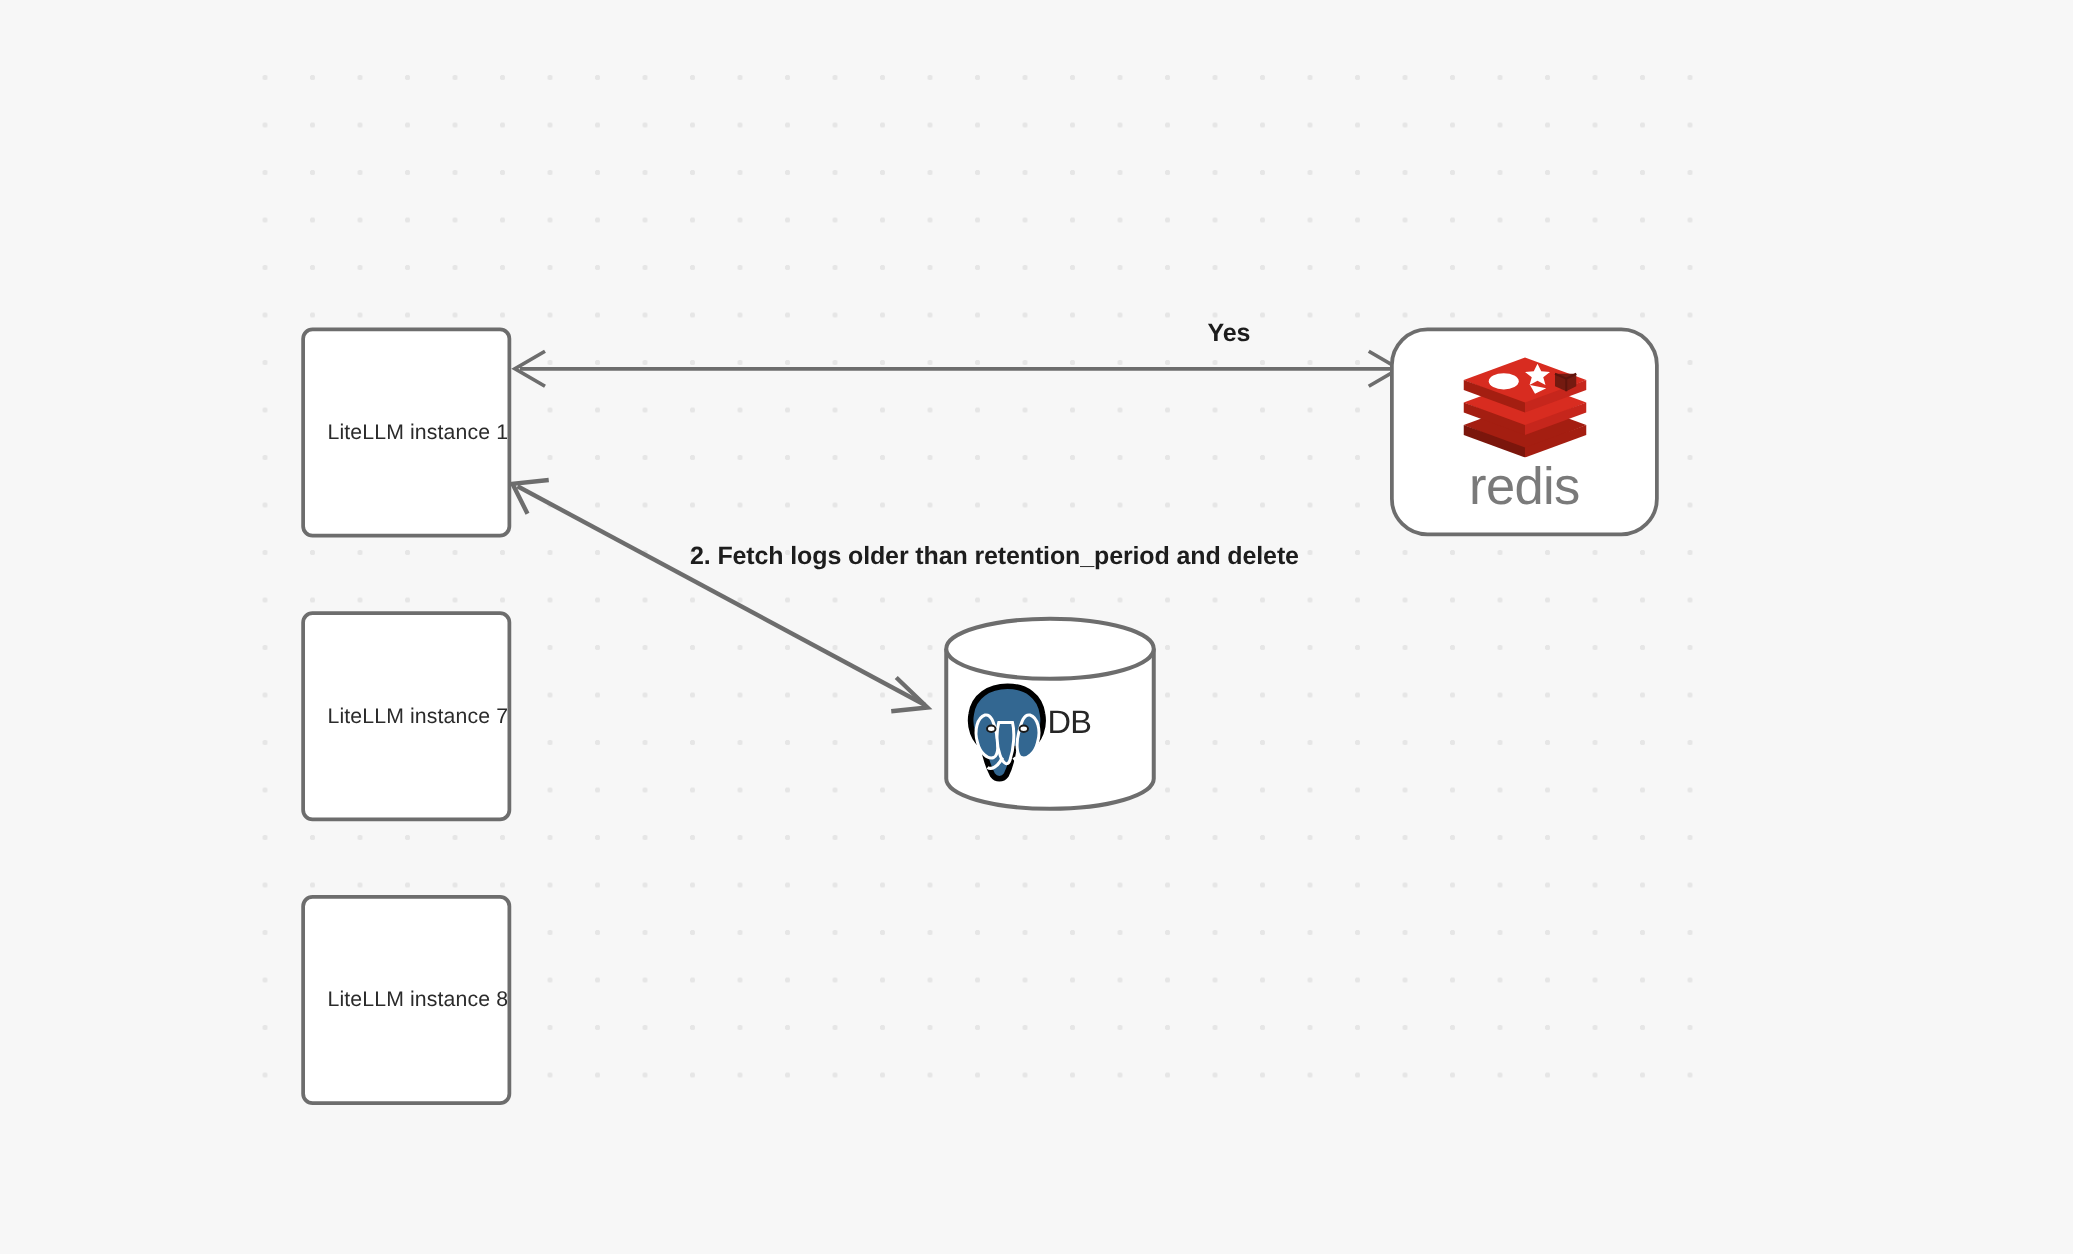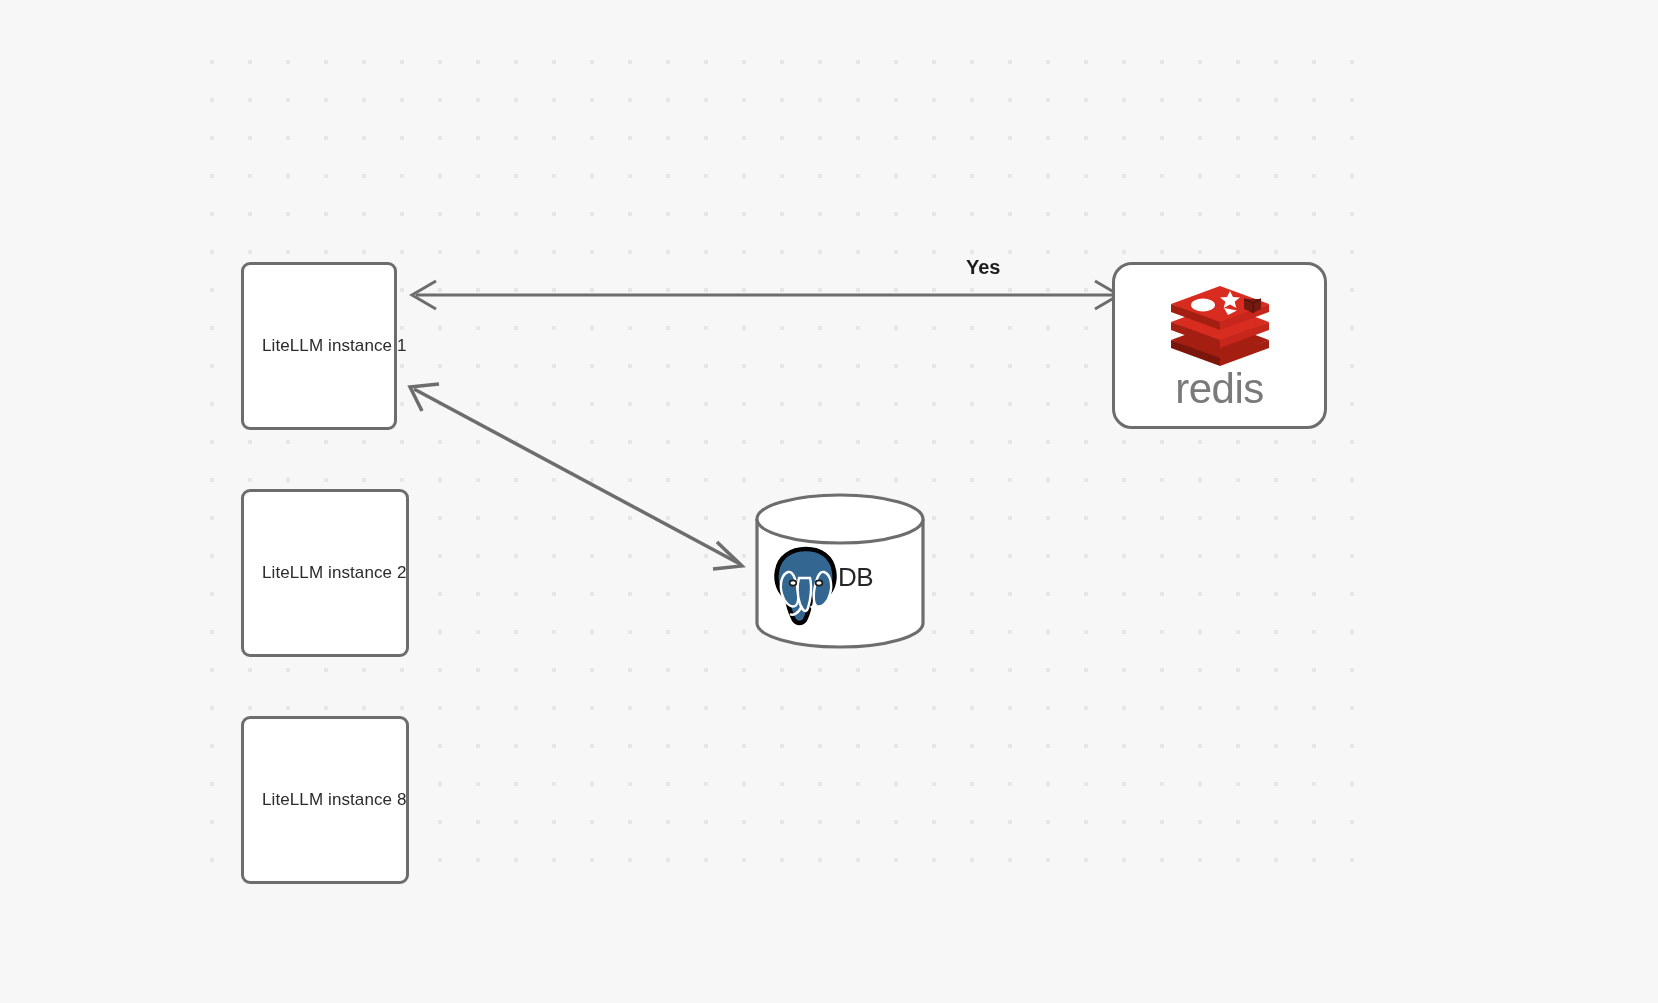--- a/index.html
+++ b/index.html
@@ -66,21 +66,21 @@
     letter-spacing: -0.1px;
   }
   #redis-node {
     position: absolute;
     left: 1112px;
     top: 262px;
     width: 215px;
     height: 167px;
     background: #ffffff;
     border: 3px solid #6d6d6d;
-    border-radius: 20px;
+    border-radius: 30px;
     box-sizing: border-box;
     display: flex;
     flex-direction: column;
     align-items: center;
     justify-content: center;
   }
   #redis-wordmark {
     font-size: 42px;
     font-weight: 400;
     color: #7a7a7a;
@@ -124,27 +124,28 @@
     <g>
       <line x1="414" y1="389" x2="740" y2="564" stroke="#6d6d6d" stroke-width="3.5"></line>
       <polyline points="439,384 410,387 422,411" fill="none" stroke="#6d6d6d" stroke-width="3.5" stroke-linecap="butt" stroke-linejoin="miter"></polyline>
       <polyline points="717,542 742,566 713,569" fill="none" stroke="#6d6d6d" stroke-width="3.5" stroke-linecap="butt" stroke-linejoin="miter"></polyline>
     </g>
   </svg>
 
 
   <div class="edge-label" style="left:966px; top:256px;">Yes</div>
 
-
-  <div class="node-box" style="left:241px; top:262px; width:156px; height:168px;">
+  <div class="edge-label" style="left:552px; top:434px;">2.  Fetch logs older than retention_period and delete</div>
+
+  <div class="node-box" style="left:241px; top:262px; width:168px; height:168px;">
     <span class="node-box-label">LiteLLM instance 1</span>
   </div>
 
   <div class="node-box" style="left:241px; top:489px; width:168px; height:168px;">
-    <span class="node-box-label">LiteLLM instance 2</span>
+    <span class="node-box-label">LiteLLM instance 7</span>
   </div>
 
   <div class="node-box" style="left:241px; top:716px; width:168px; height:168px;">
     <span class="node-box-label">LiteLLM instance 8</span>
   </div>
 
   <div id="redis-node">
     <svg width="106" height="84" viewBox="0 0 106 84">
 
       <g>

